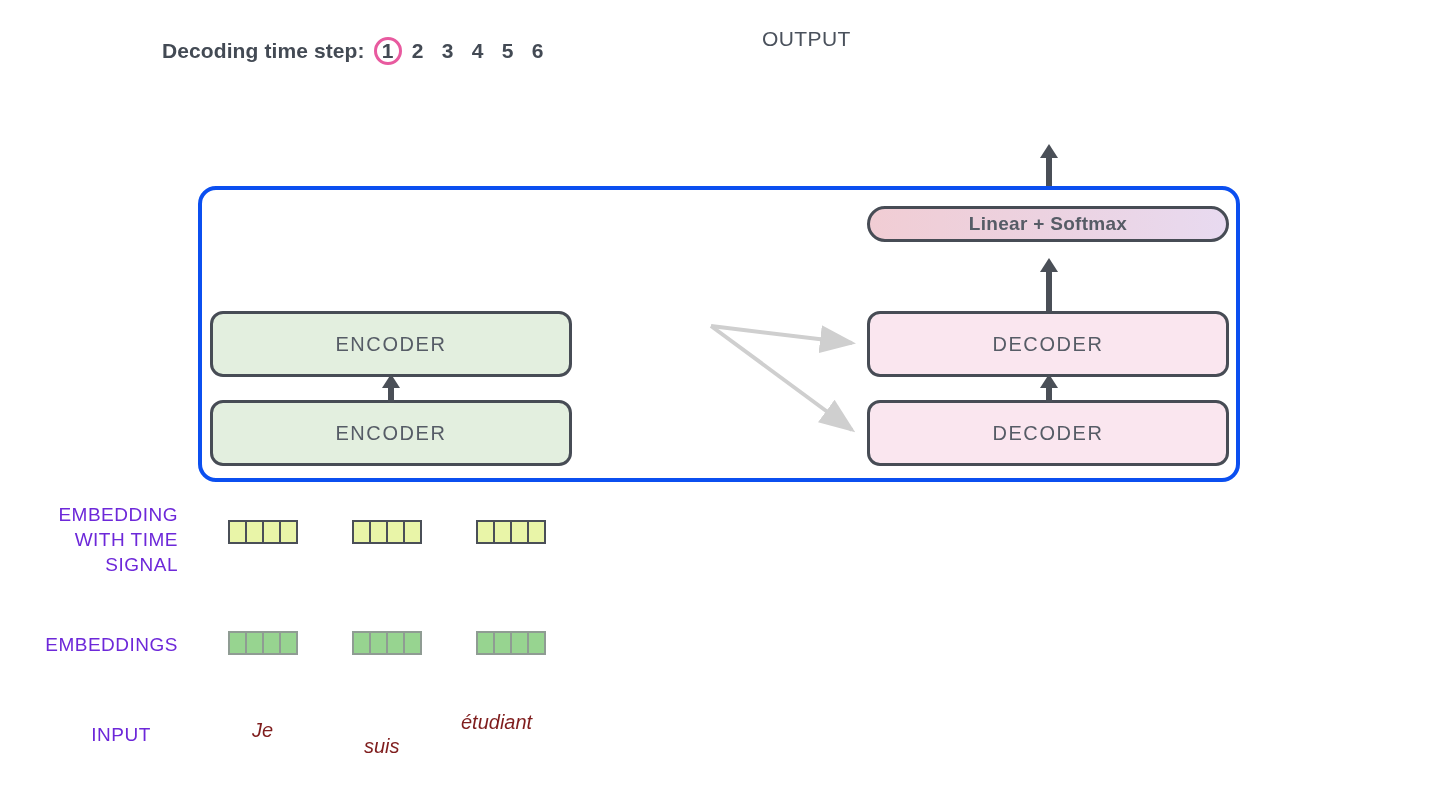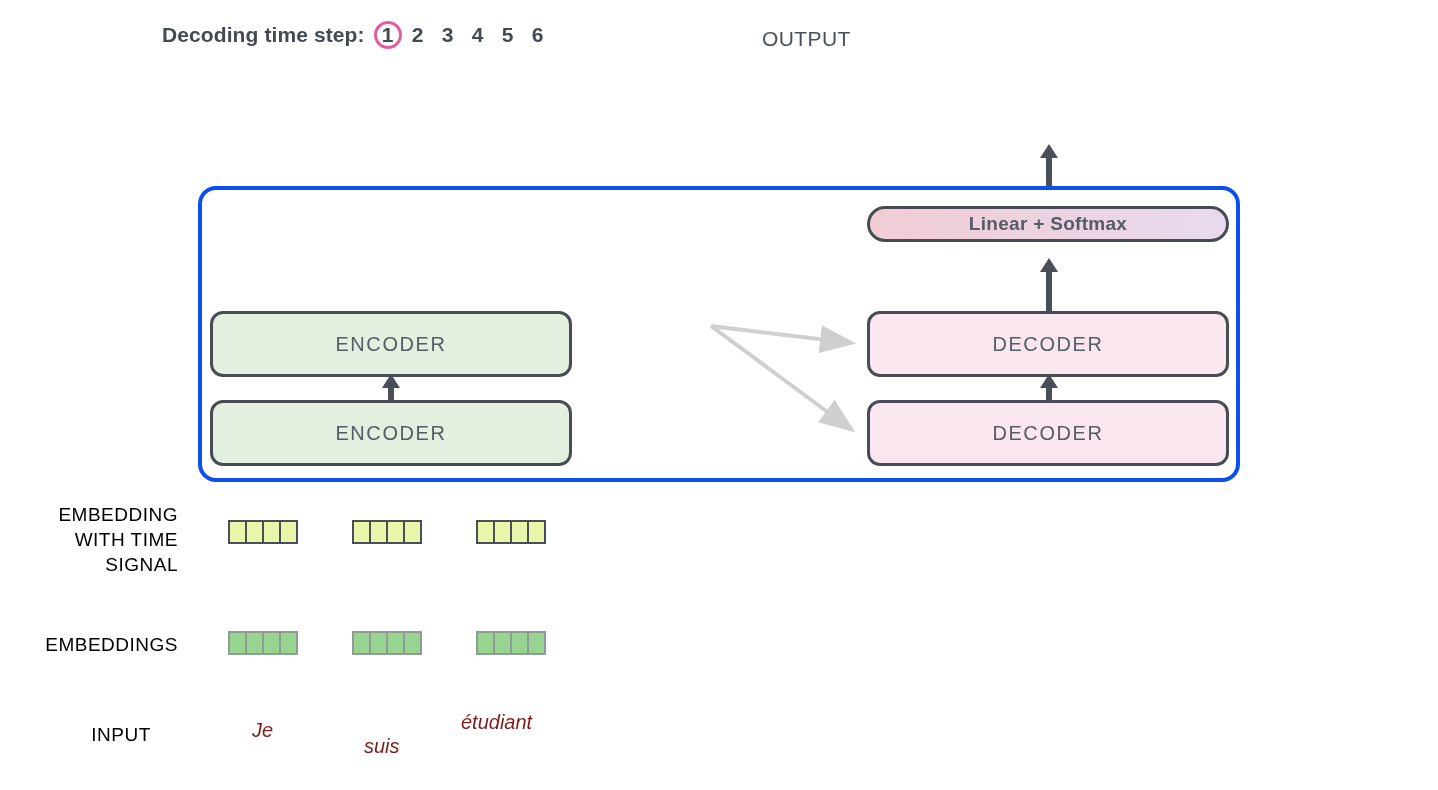--- a/index.html
+++ b/index.html
@@ -18,21 +18,21 @@
   }
   .stage {
     position: absolute;
     inset: 0;
   }
 
   
   .timestep-bar {
     position: absolute;
     left: 162px;
-    top: 20px;
+    top: 36px;
     display: flex;
     align-items: center;
     white-space: nowrap;
     justify-content: center;
   }
   .timestep-label {
     font-size: 21px;
     font-weight: bold;
     color: #434a54;
     letter-spacing: 0.1px;
@@ -176,21 +176,21 @@
     width: 180px;
     height: 140px;
     overflow: visible;
   }
 
   
   .row-label {
     position: absolute;
     font-size: 19px;
     letter-spacing: 0.5px;
-    color: #000000;
+    color: #6d28d9;
     text-align: right;
     line-height: 25px;
   }
   .label-emb-time { left: 0px; top: 502px; width: 178px; }
   .label-embeddings { left: 0px; top: 632px; width: 178px; }
   .label-input { left: 0px; top: 722px; width: 178px; text-align: center; margin-left: 32px; }
 
   
   .vector {
     position: absolute;

